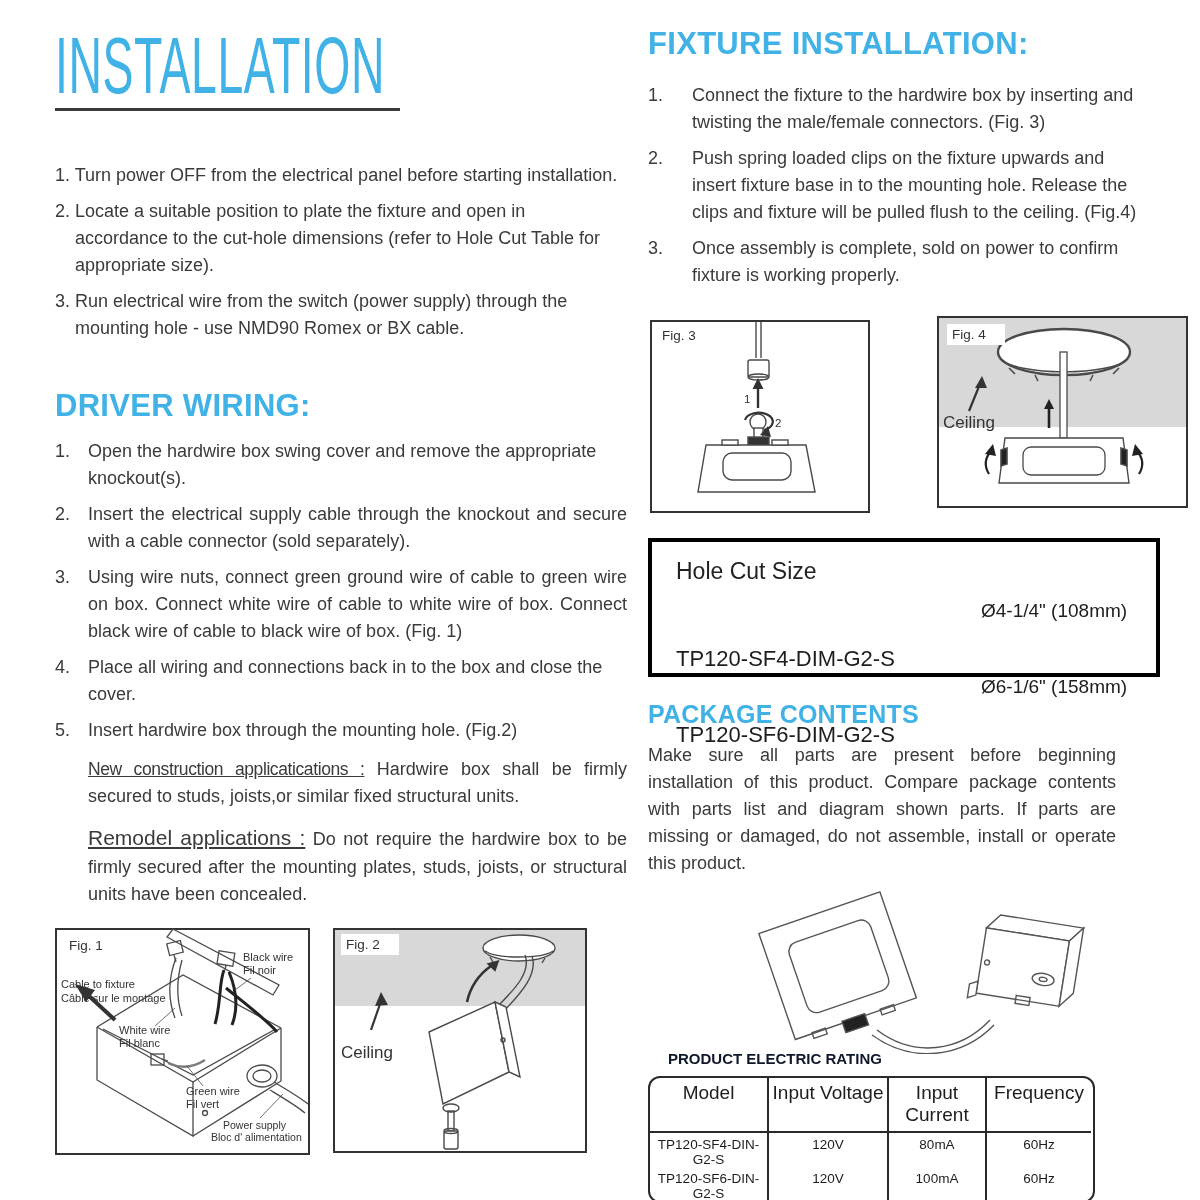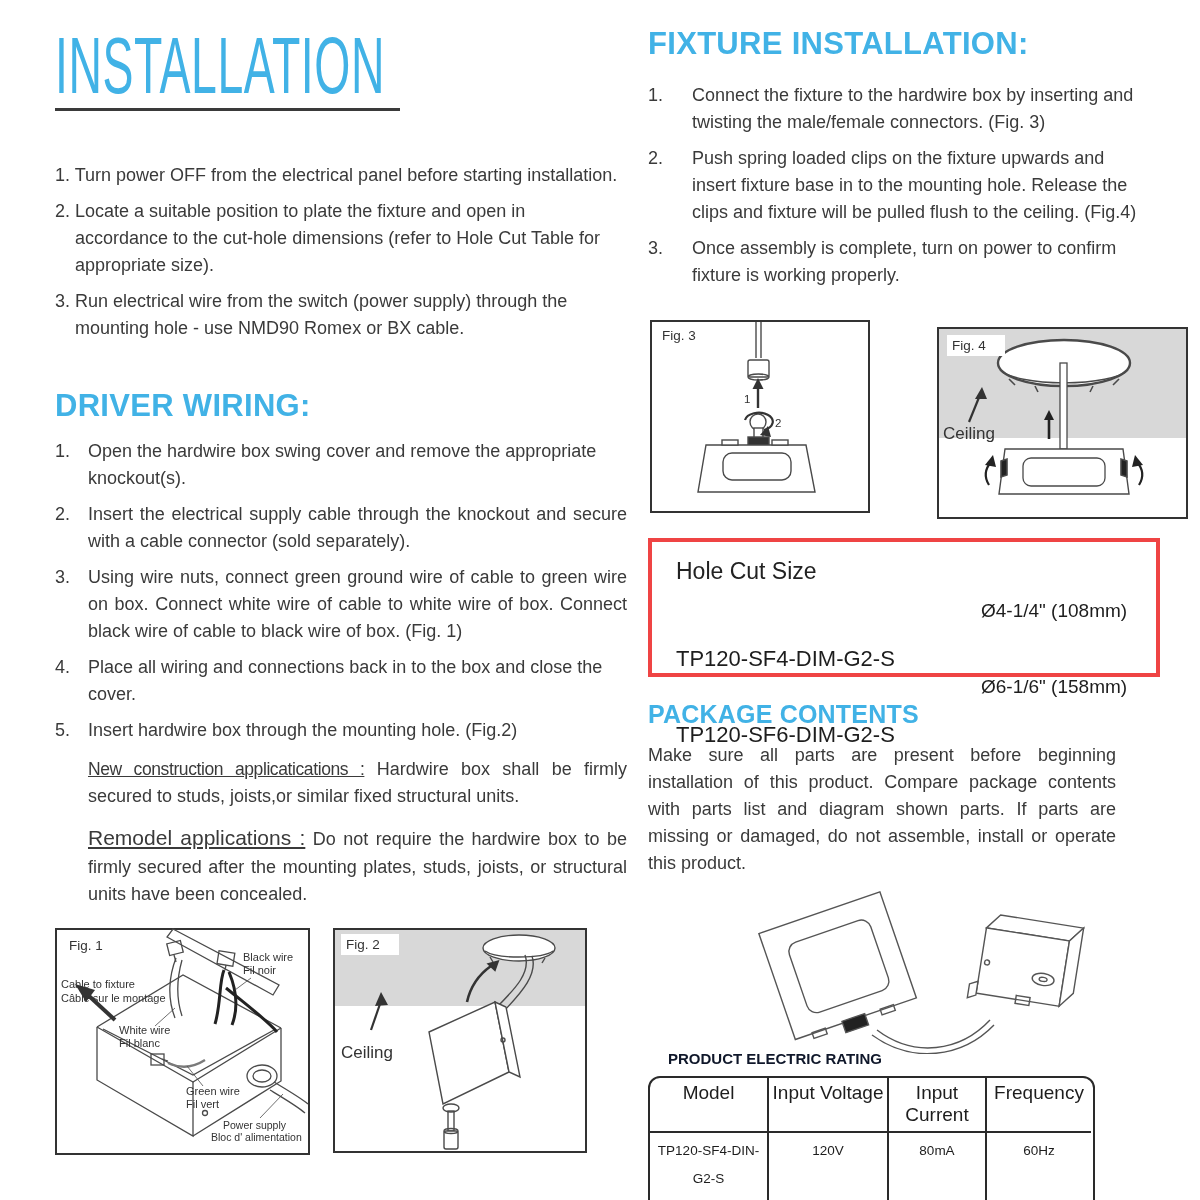--- a/index.html
+++ b/index.html
@@ -41,40 +41,40 @@
   .rm-label{font-size:21px;}
   
   .fi-head{position:absolute;left:648px;top:26px;}
   .fi{position:absolute;left:648px;top:82px;width:502px;}
   
   .figbox{position:absolute;background:#fff;}
   svg text{font-family:"Liberation Sans",sans-serif;fill:#333;}
   
   .holecut{
     position:absolute;left:648px;top:538px;width:512px;height:139px;
-    border:4px solid #ef4444;background:#fff;padding:16px 0 0 24px;
+    border:4px solid #000000;background:#fff;padding:16px 0 0 24px;
   }
   .hc-title{font-size:23px;color:#222;margin-bottom:12px;}
   .hc-row{display:flex;font-size:22px;color:#1d1d1d;line-height:1.25;}
   .hc-model{width:305px;margin-top:48px;}
   .hc-size{font-size:19px;padding-top:2px;}
   
   .pkg-head{position:absolute;left:648px;top:700px;font-size:25px;font-weight:700;color:var(--accent);letter-spacing:.2px;}
   .pkg-body{position:absolute;left:648px;top:742px;width:468px;}
   
   .rating-title{position:absolute;left:668px;top:1050px;font-size:15px;font-weight:700;color:#0f172a;}
   .rtable{
     position:absolute;left:648px;top:1076px;width:447px;
     border:2.5px solid #2a2a2a;border-radius:12px;overflow:hidden;background:#fff;
     display:grid;grid-template-columns:119px 120px 98px 104px;
   }
   .rcell{border-right:2px solid #2a2a2a;text-align:center;}
   .rcell.last{border-right:none;}
   .rhead{font-size:19px;color:#1d1d1d;padding:4px 0 5px;border-bottom:2px solid #2a2a2a;}
-  .rdata{font-size:13.5px;color:#1d1d1d;padding-top:4px;line-height:28px;}
+  .rdata{font-size:13.5px;color:#1d1d1d;padding-top:4px;line-height:15px;}
 </style>
 </head>
 <body>
 
 <div class="page">
 
   <div class="title-block">
     <div class="title">INSTALLATION</div>
     <div class="title-underline"></div>
   </div>
@@ -222,21 +222,21 @@
     <div class="fstep">
       <span class="num">1.</span>
       <div class="txt">Connect the fixture to the hardwire box by inserting and twisting the male/female connectors.    (Fig. 3)</div>
     </div>
     <div class="fstep">
       <span class="num">2.</span>
       <div class="txt">Push spring loaded clips on the fixture upwards and insert fixture base in to the mounting hole. Release the clips and fixture will be pulled flush to the ceiling.  (Fig.4)</div>
     </div>
     <div class="fstep">
       <span class="num">3.</span>
-      <div class="txt">Once assembly is complete, turn on power to confirm fixture is working properly.</div>
+      <div class="txt">Once assembly is complete, sold on power to confirm fixture is working properly.</div>
     </div>
   </div>
 
   <div class="figbox" style="left:650px;top:320px;">
     <svg width="220" height="193" viewBox="0 0 220 193">
       <rect x="1" y="1" width="218" height="191" fill="#fff" stroke="#333" stroke-width="2"></rect>
       <g stroke="#4a4a4a" stroke-width="1.4" fill="none">
         <line x1="106" y1="2" x2="106" y2="38"></line>
         <line x1="111" y1="2" x2="111" y2="38"></line>
         <rect x="98" y="40" width="21" height="17" rx="2" fill="#fff"></rect>
@@ -256,21 +256,21 @@
         <rect x="73" y="133" width="68" height="27" rx="9"></rect>
       </g>
       <polygon points="108,58 102.5,69 113.5,69" fill="#333"></polygon>
       <polygon points="118,106 110,115 121,117" fill="#333"></polygon>
       <text x="12" y="20" font-size="13.5">Fig.  3</text>
       <text x="94" y="83" font-size="11.5">1</text>
       <text x="125" y="107" font-size="11.5">2</text>
     </svg>
   </div>
 
-  <div class="figbox" style="left:897px;top:327px;padding-left:40px;">
+  <div class="figbox" style="left:897px;top:316px;padding-left:40px;">
     <svg width="251" height="192" viewBox="0 0 251 192">
       <rect x="1" y="1" width="249" height="190" fill="#fff" stroke="#333" stroke-width="2"></rect>
       <rect x="2" y="2" width="247" height="109" fill="#d8d8d8"></rect>
       <g stroke="#4a4a4a" stroke-width="1.6" fill="none">
         <ellipse cx="127" cy="36" rx="66" ry="23" fill="#fff" stroke-width="2.4"></ellipse>
         <path d="M63,43 A66 17 0 0 0 191,43" stroke-width="1.4"></path>
         <line x1="72" y1="52" x2="78" y2="58"></line>
         <line x1="98" y1="59" x2="101" y2="65"></line>
         <line x1="156" y1="59" x2="153" y2="65"></line>
         <line x1="182" y1="52" x2="176" y2="58"></line>

